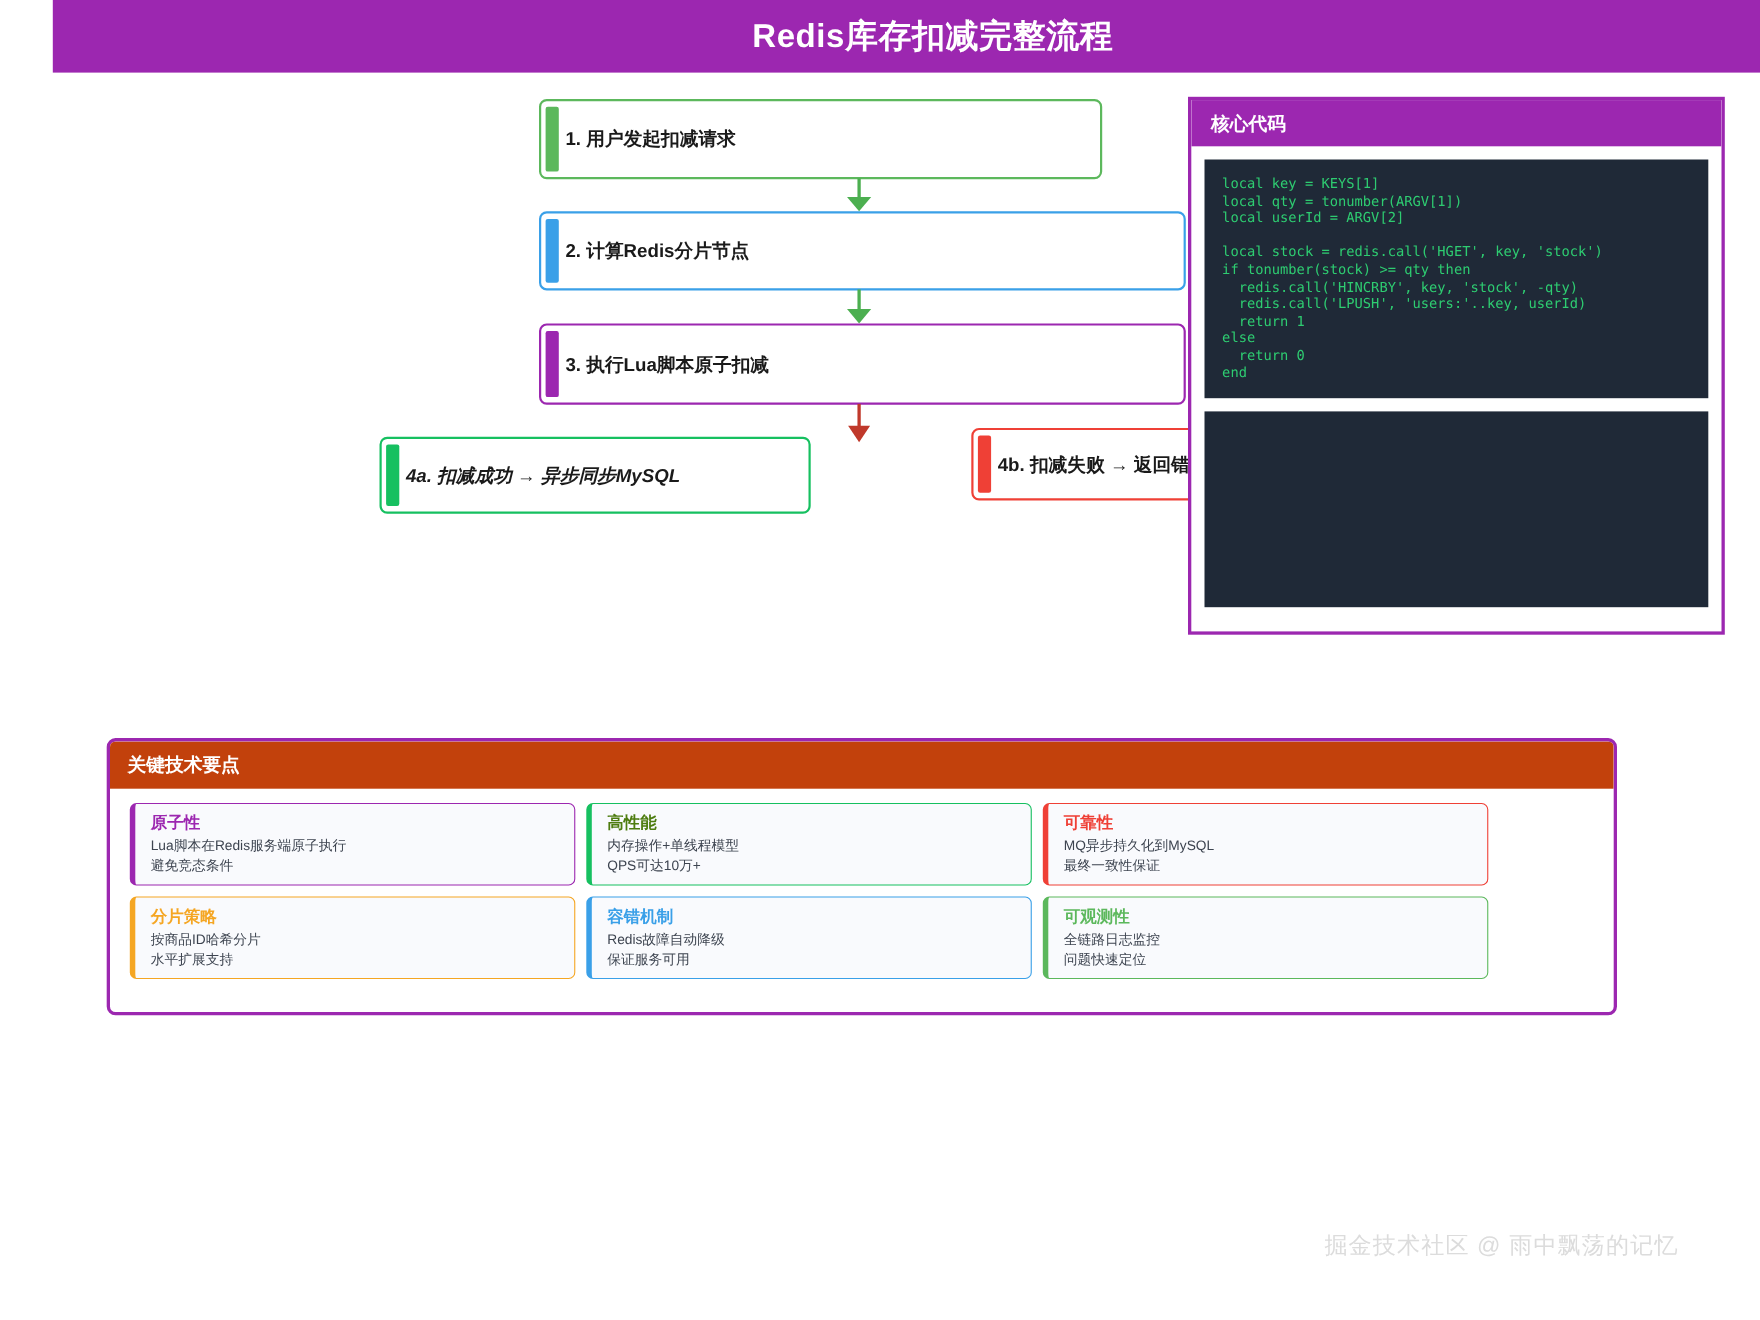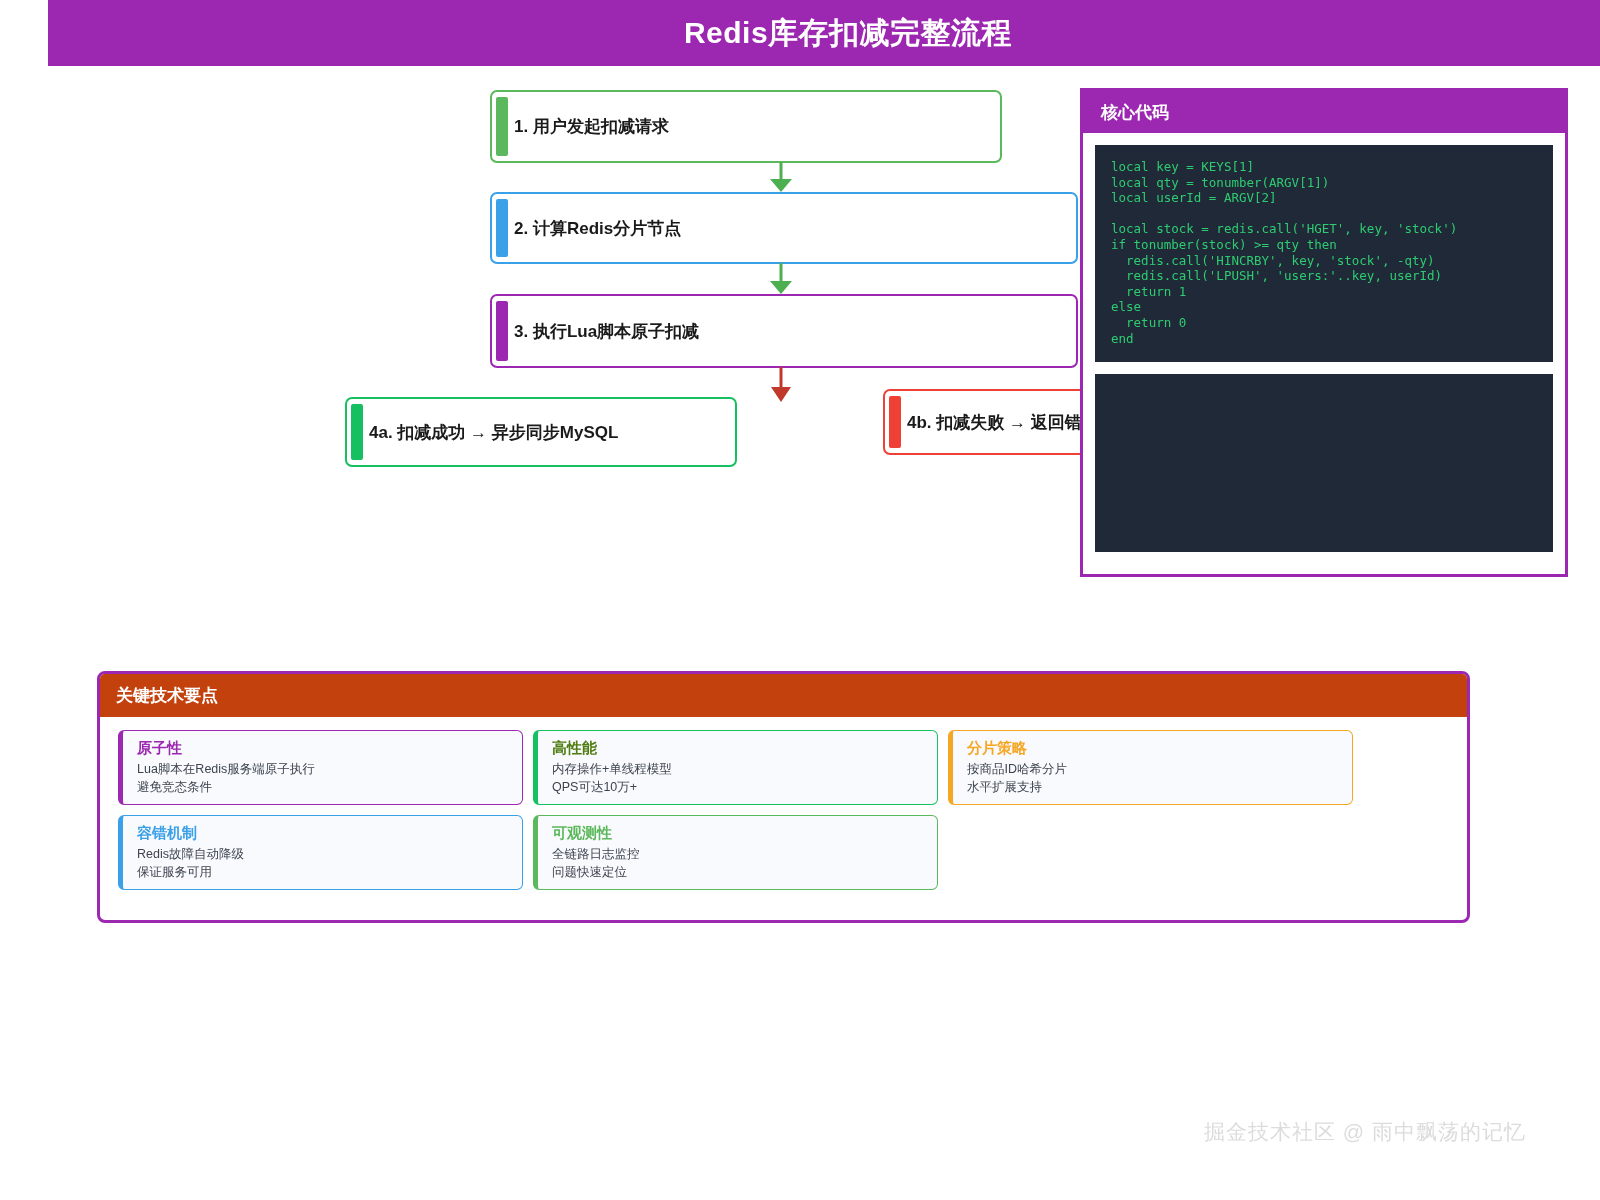--- a/index.html
+++ b/index.html
@@ -72,21 +72,21 @@
 
   #flow-box-2 { left: 490px; top: 126px; width: 588px; height: 72px;
                 border: 2.5px solid #3aa0e8; }
   #flow-box-2 .flow-accent { background: #3aa0e8; }
 
   #flow-box-3 { left: 490px; top: 228px; width: 588px; height: 74px;
                 border: 2.5px solid #9c27b0; }
   #flow-box-3 .flow-accent { background: #9c27b0; }
 
   #flow-box-4a { left: 345px; top: 331px; width: 392px; height: 70px;
-                 border: 2.5px solid #16c060; }
+                 border: 2.5px solid #16c060; font-style: italic; }
   #flow-box-4a .flow-accent { background: #16c060; }
 
   #flow-box-4b { left: 835px; top: 323px; width: 280px; height: 66px;
                  border: 2.5px solid #ef4036; margin-left: 48px; }
   #flow-box-4b .flow-accent { background: #ef4036; }
 
   
   .arrow {
     position: absolute;
   }
@@ -284,20 +284,25 @@
       <div class="kp-card-line">Lua脚本在Redis服务端原子执行</div>
       <div class="kp-card-line">避免竞态条件</div>
     </div>
 
     <div class="kp-card" id="kp-card-1" style="border-width: 1.5px 1.5px 1.5px 5px; border-style: solid; border-color: rgb(22, 192, 96); border-image: initial;">
       <div class="kp-card-title" style="color: #4d7c0f;">高性能</div>
       <div class="kp-card-line">内存操作+单线程模型</div>
       <div class="kp-card-line">QPS可达10万+</div>
     </div>
 
+    <div class="kp-card" id="kp-card-2" style="border-width: 1.5px 1.5px 1.5px 5px; border-style: solid; border-color: rgb(239, 64, 54); border-image: initial;">
+      <div class="kp-card-title" style="color: rgb(239, 64, 54);">可靠性</div>
+      <div class="kp-card-line">MQ异步持久化到MySQL</div>
+      <div class="kp-card-line">最终一致性保证</div>
+    </div>
 
     <div class="kp-card" id="kp-card-3" style="border-width: 1.5px 1.5px 1.5px 5px; border-style: solid; border-color: rgb(245, 166, 35); border-image: initial;">
       <div class="kp-card-title" style="color: rgb(245, 166, 35);">分片策略</div>
       <div class="kp-card-line">按商品ID哈希分片</div>
       <div class="kp-card-line">水平扩展支持</div>
     </div>
 
     <div class="kp-card" id="kp-card-4" style="border-width: 1.5px 1.5px 1.5px 5px; border-style: solid; border-color: rgb(58, 160, 232); border-image: initial;">
       <div class="kp-card-title" style="color: rgb(58, 160, 232);">容错机制</div>
       <div class="kp-card-line">Redis故障自动降级</div>

